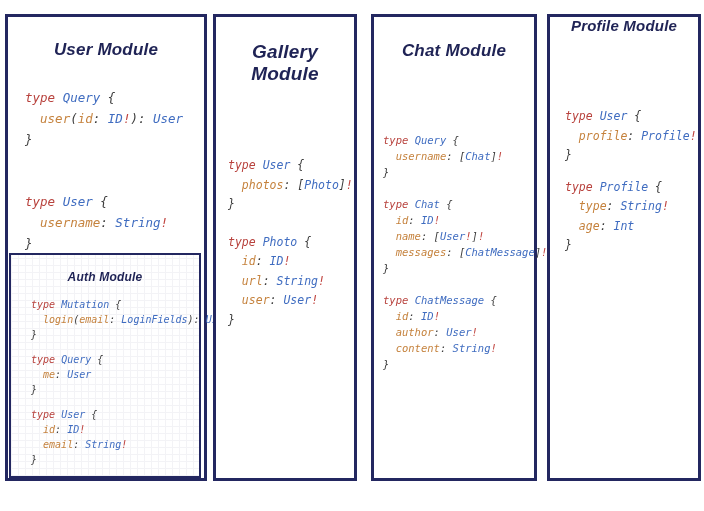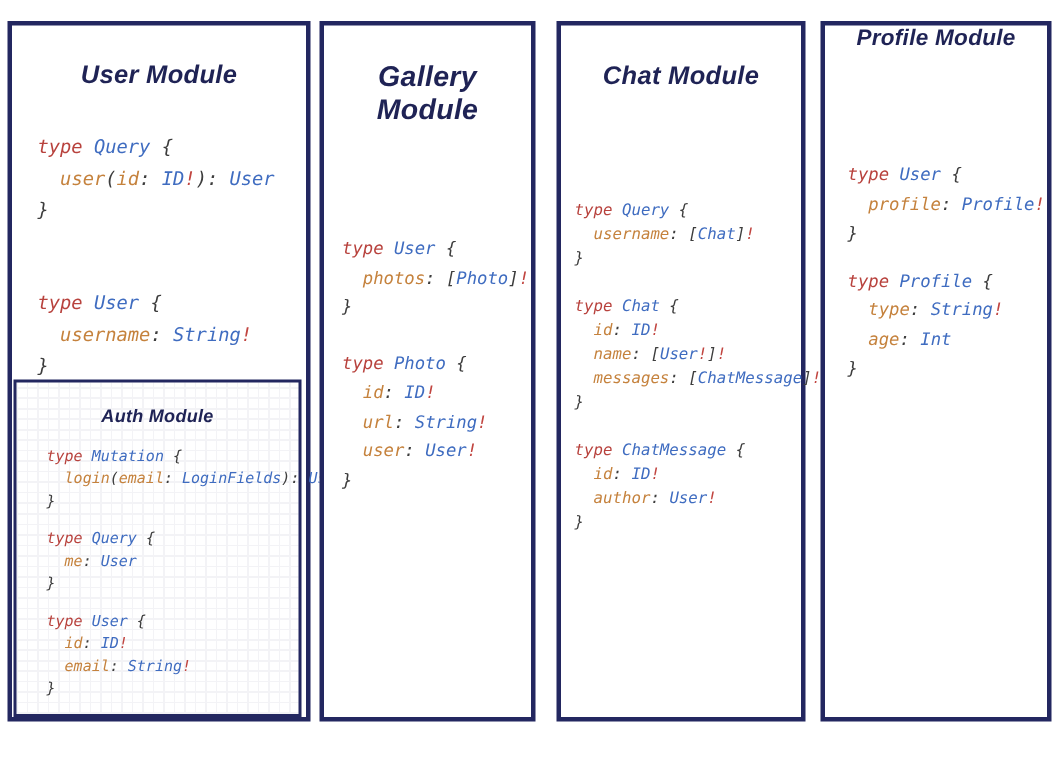--- a/index.html
+++ b/index.html
@@ -150,20 +150,21 @@
           <div class="code-line"><span class="tok-kw">type</span><span class="tok-p"> </span><span class="tok-ty">Chat</span><span class="tok-p"> {</span></div>
           <div class="code-line"><span class="tok-p">  </span><span class="tok-fld">id</span><span class="tok-p">: </span><span class="tok-ty">ID</span><span class="tok-bang">!</span></div>
           <div class="code-line"><span class="tok-p">  </span><span class="tok-fld">name</span><span class="tok-p">: </span><span class="tok-p">[</span><span class="tok-ty">User</span><span class="tok-bang">!</span><span class="tok-p">]</span><span class="tok-bang">!</span></div>
           <div class="code-line"><span class="tok-p">  </span><span class="tok-fld">messages</span><span class="tok-p">: </span><span class="tok-p">[</span><span class="tok-ty">ChatMessage</span><span class="tok-p">]</span><span class="tok-bang">!</span></div>
           <div class="code-line"><span class="tok-p">}</span></div>
         </div>
         <div class="code-block">
           <div class="code-line"><span class="tok-kw">type</span><span class="tok-p"> </span><span class="tok-ty">ChatMessage</span><span class="tok-p"> {</span></div>
           <div class="code-line"><span class="tok-p">  </span><span class="tok-fld">id</span><span class="tok-p">: </span><span class="tok-ty">ID</span><span class="tok-bang">!</span></div>
           <div class="code-line"><span class="tok-p">  </span><span class="tok-fld">author</span><span class="tok-p">: </span><span class="tok-ty">User</span><span class="tok-bang">!</span></div>
+          <div class="code-line"><span class="tok-p">  </span><span class="tok-fld">content</span><span class="tok-p">: </span><span class="tok-ty">String</span><span class="tok-bang">!</span></div>
           <div class="code-line"><span class="tok-p">}</span></div>
         </div>
       </div>
   </section>
 
   <section class="panel" id="p-profile">
     <h2 class="title">Profile Module</h2>
     <div class="code">
         <div class="code-block">
           <div class="code-line"><span class="tok-kw">type</span><span class="tok-p"> </span><span class="tok-ty">User</span><span class="tok-p"> {</span></div>

